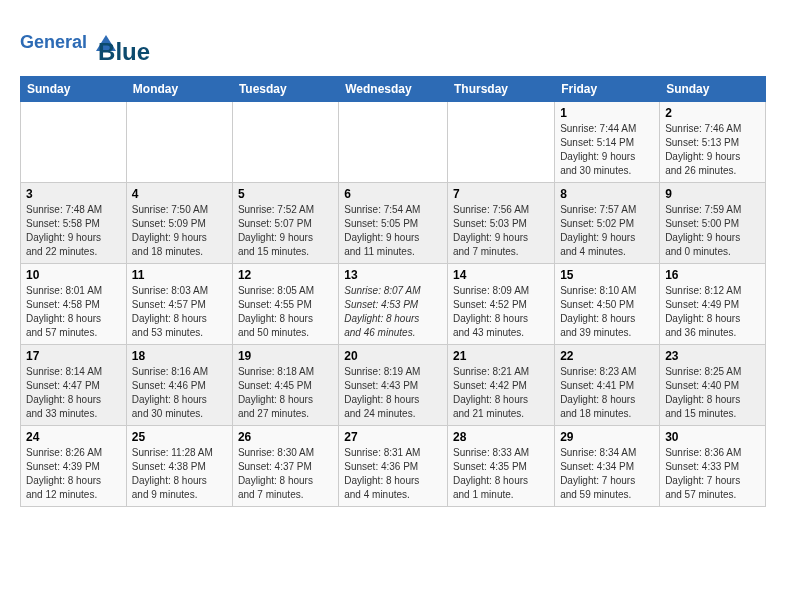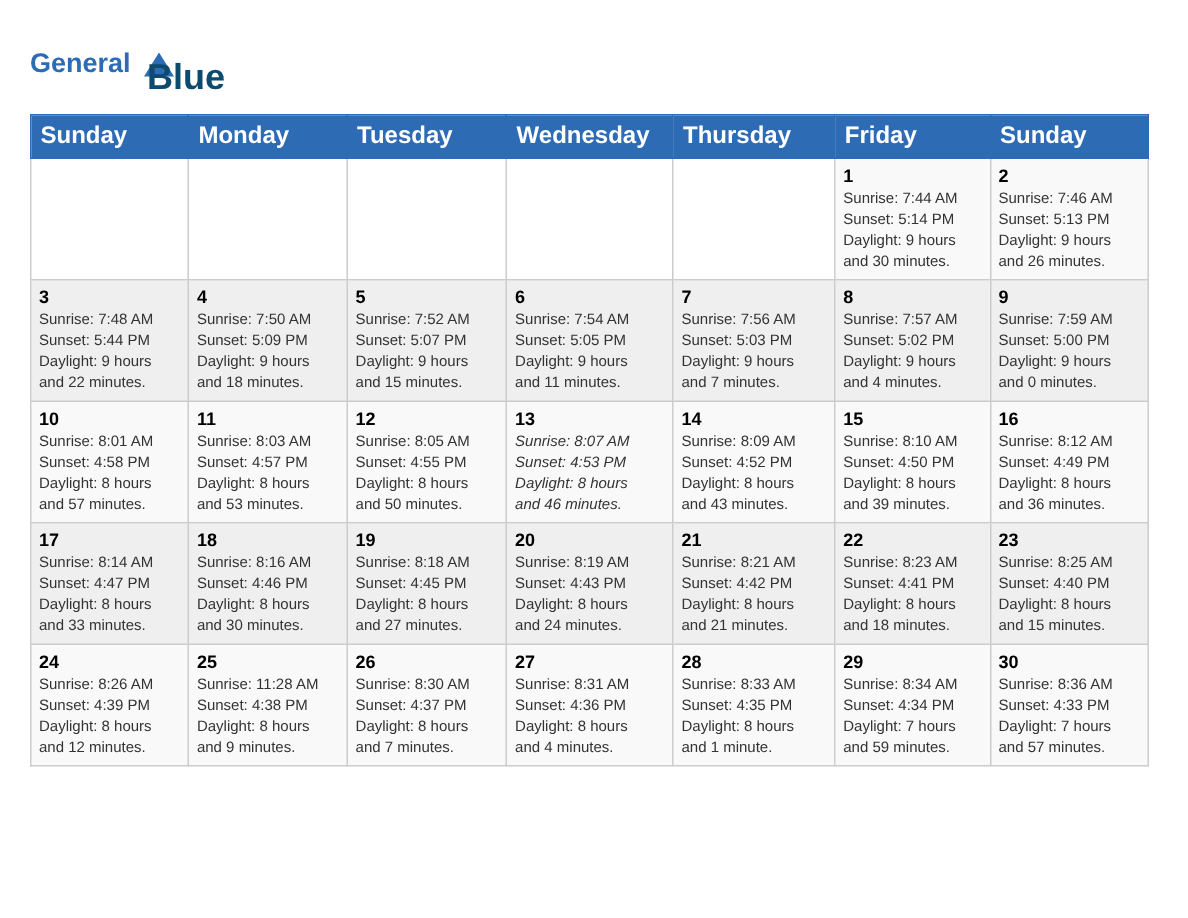--- a/index.html
+++ b/index.html
@@ -46,21 +46,21 @@
     .calendar {
       width: 100%;
       border-collapse: collapse;
       font-size: 10.5px;
     }
     .calendar thead tr th {
       background: #2d6bb5;
       color: #fff;
       padding: 5px 6px;
       text-align: left;
-      font-size: 16px;
+      font-size: 12px;
       font-weight: bold;
       border: 1px solid #2d6bb5;
     }
     .calendar tbody tr td {
       border: 1px solid #ccc;
       vertical-align: top;
       padding: 4px 5px;
       width: 113px;
       min-height: 70px;
       background: #fff;
@@ -141,21 +141,21 @@
             <div class="day-info" style="white-space: pre-line;">Sunrise: 7:46 AM
 Sunset: 5:13 PM
 Daylight: 9 hours
 and 26 minutes.</div>
           </td>
         </tr>
         <tr>
           <td>
             <span class="day-number">3</span>
             <div class="day-info" style="white-space: pre-line;">Sunrise: 7:48 AM
-Sunset: 5:44 PM
+Sunset: 5:58 PM
 Daylight: 9 hours
 and 22 minutes.</div>
           </td>
           <td>
             <span class="day-number">4</span>
             <div class="day-info" style="white-space: pre-line;">Sunrise: 7:50 AM
 Sunset: 5:09 PM
 Daylight: 9 hours
 and 18 minutes.</div>
           </td>

